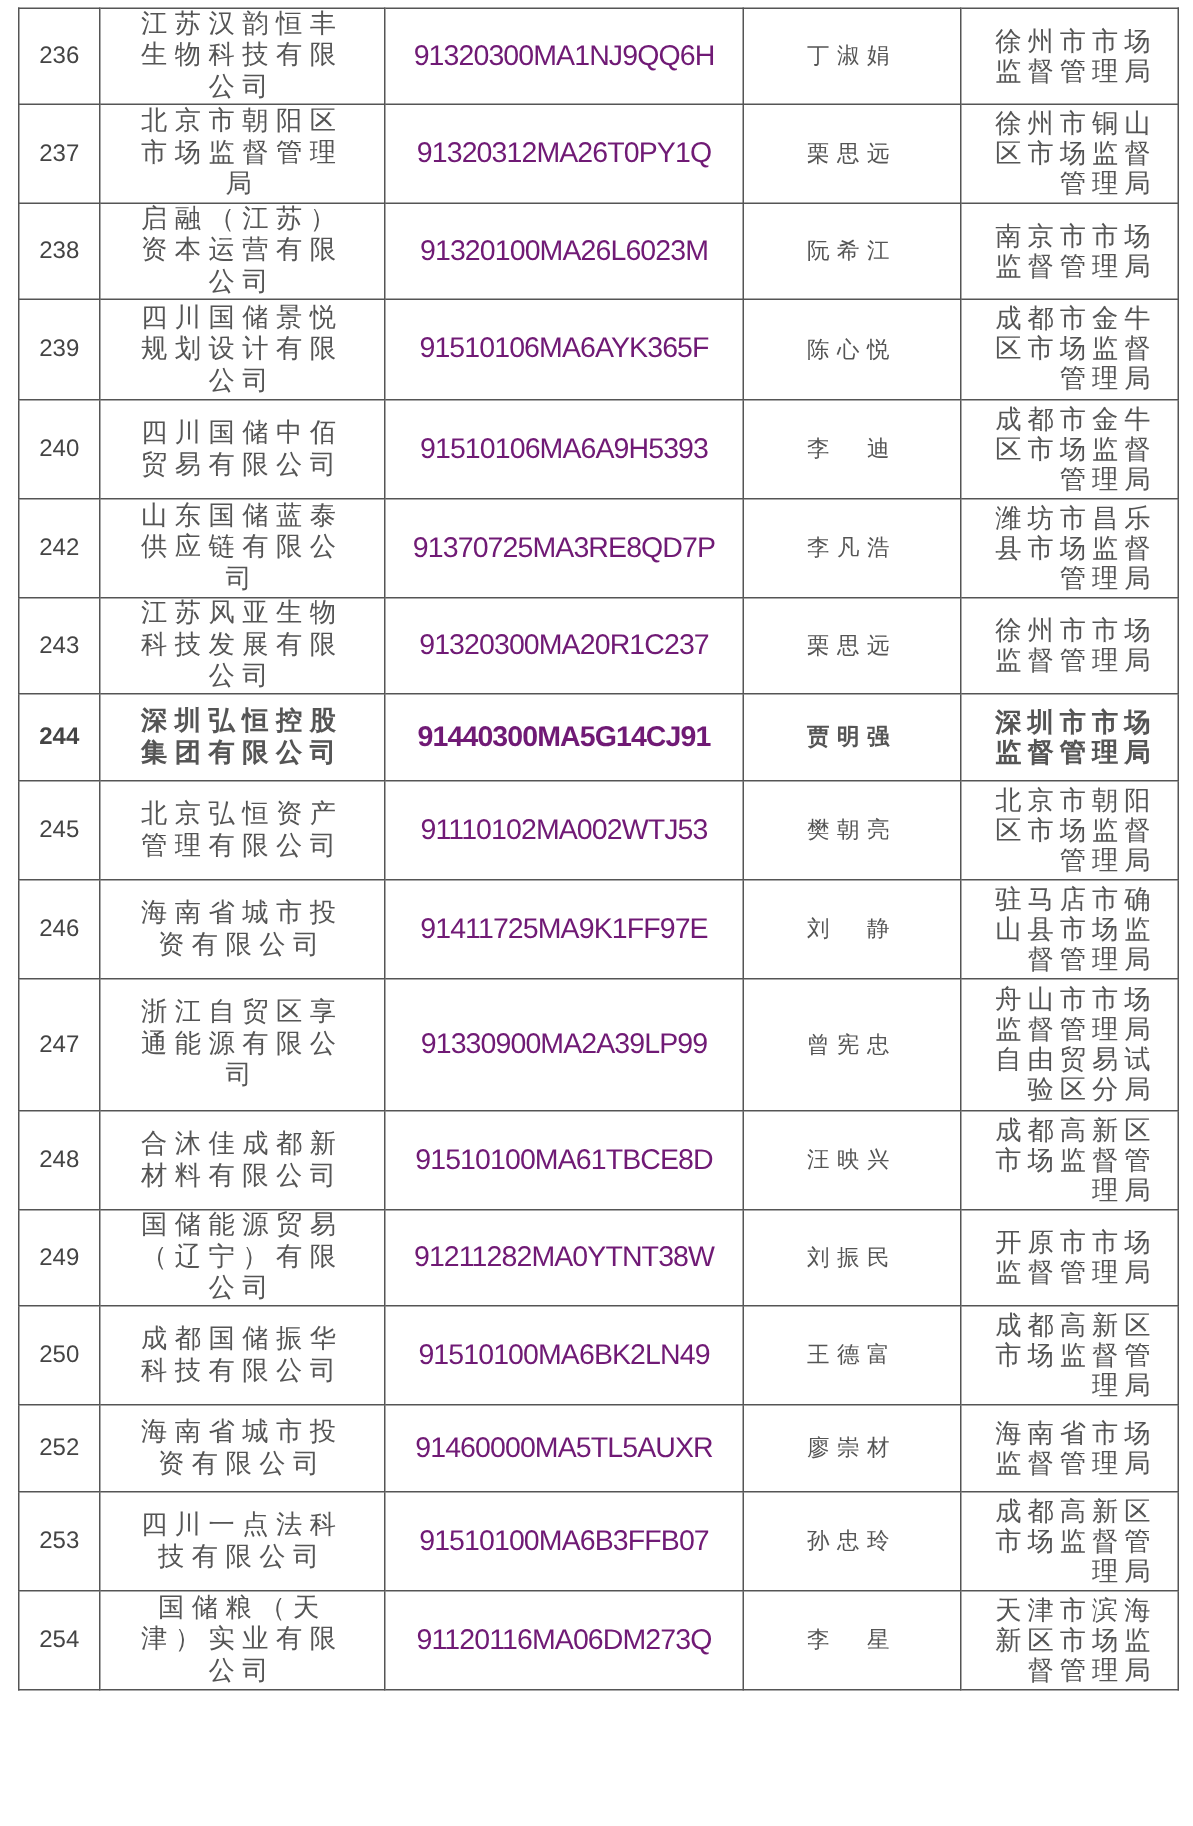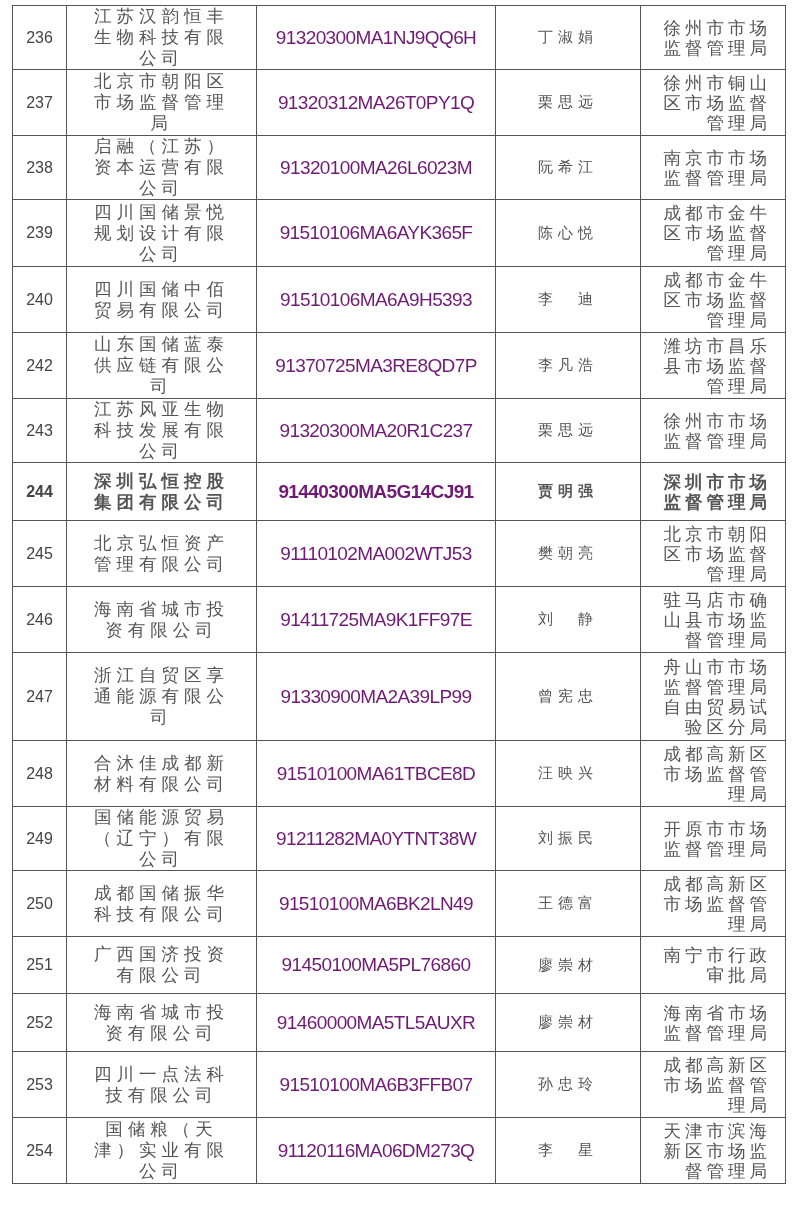--- a/index.html
+++ b/index.html
@@ -120,27 +120,20 @@
         <td class="person">刘振民</td>
         <td class="auth">开原市市场监督管理局</td>
       </tr>
       <tr style="height: 66px;">
         <td class="idx">250</td>
         <td class="name">成都国储振华科技有限公司</td>
         <td class="code">91510100MA6BK2LN49</td>
         <td class="person">王德富</td>
         <td class="auth">成都高新区市场监督管理局</td>
       </tr>
-      <tr style="height: 57px;">
-        <td class="idx">251</td>
-        <td class="name">广西国济投资有限公司</td>
-        <td class="code">91450100MA5PL76860</td>
-        <td class="person">廖崇材</td>
-        <td class="auth">南宁市行政审批局</td>
-      </tr>
       <tr style="height: 58px;">
         <td class="idx">252</td>
         <td class="name">海南省城市投资有限公司</td>
         <td class="code">91460000MA5TL5AUXR</td>
         <td class="person">廖崇材</td>
         <td class="auth">海南省市场监督管理局</td>
       </tr>
       <tr style="height: 66px;">
         <td class="idx">253</td>
         <td class="name">四川一点法科技有限公司</td>

